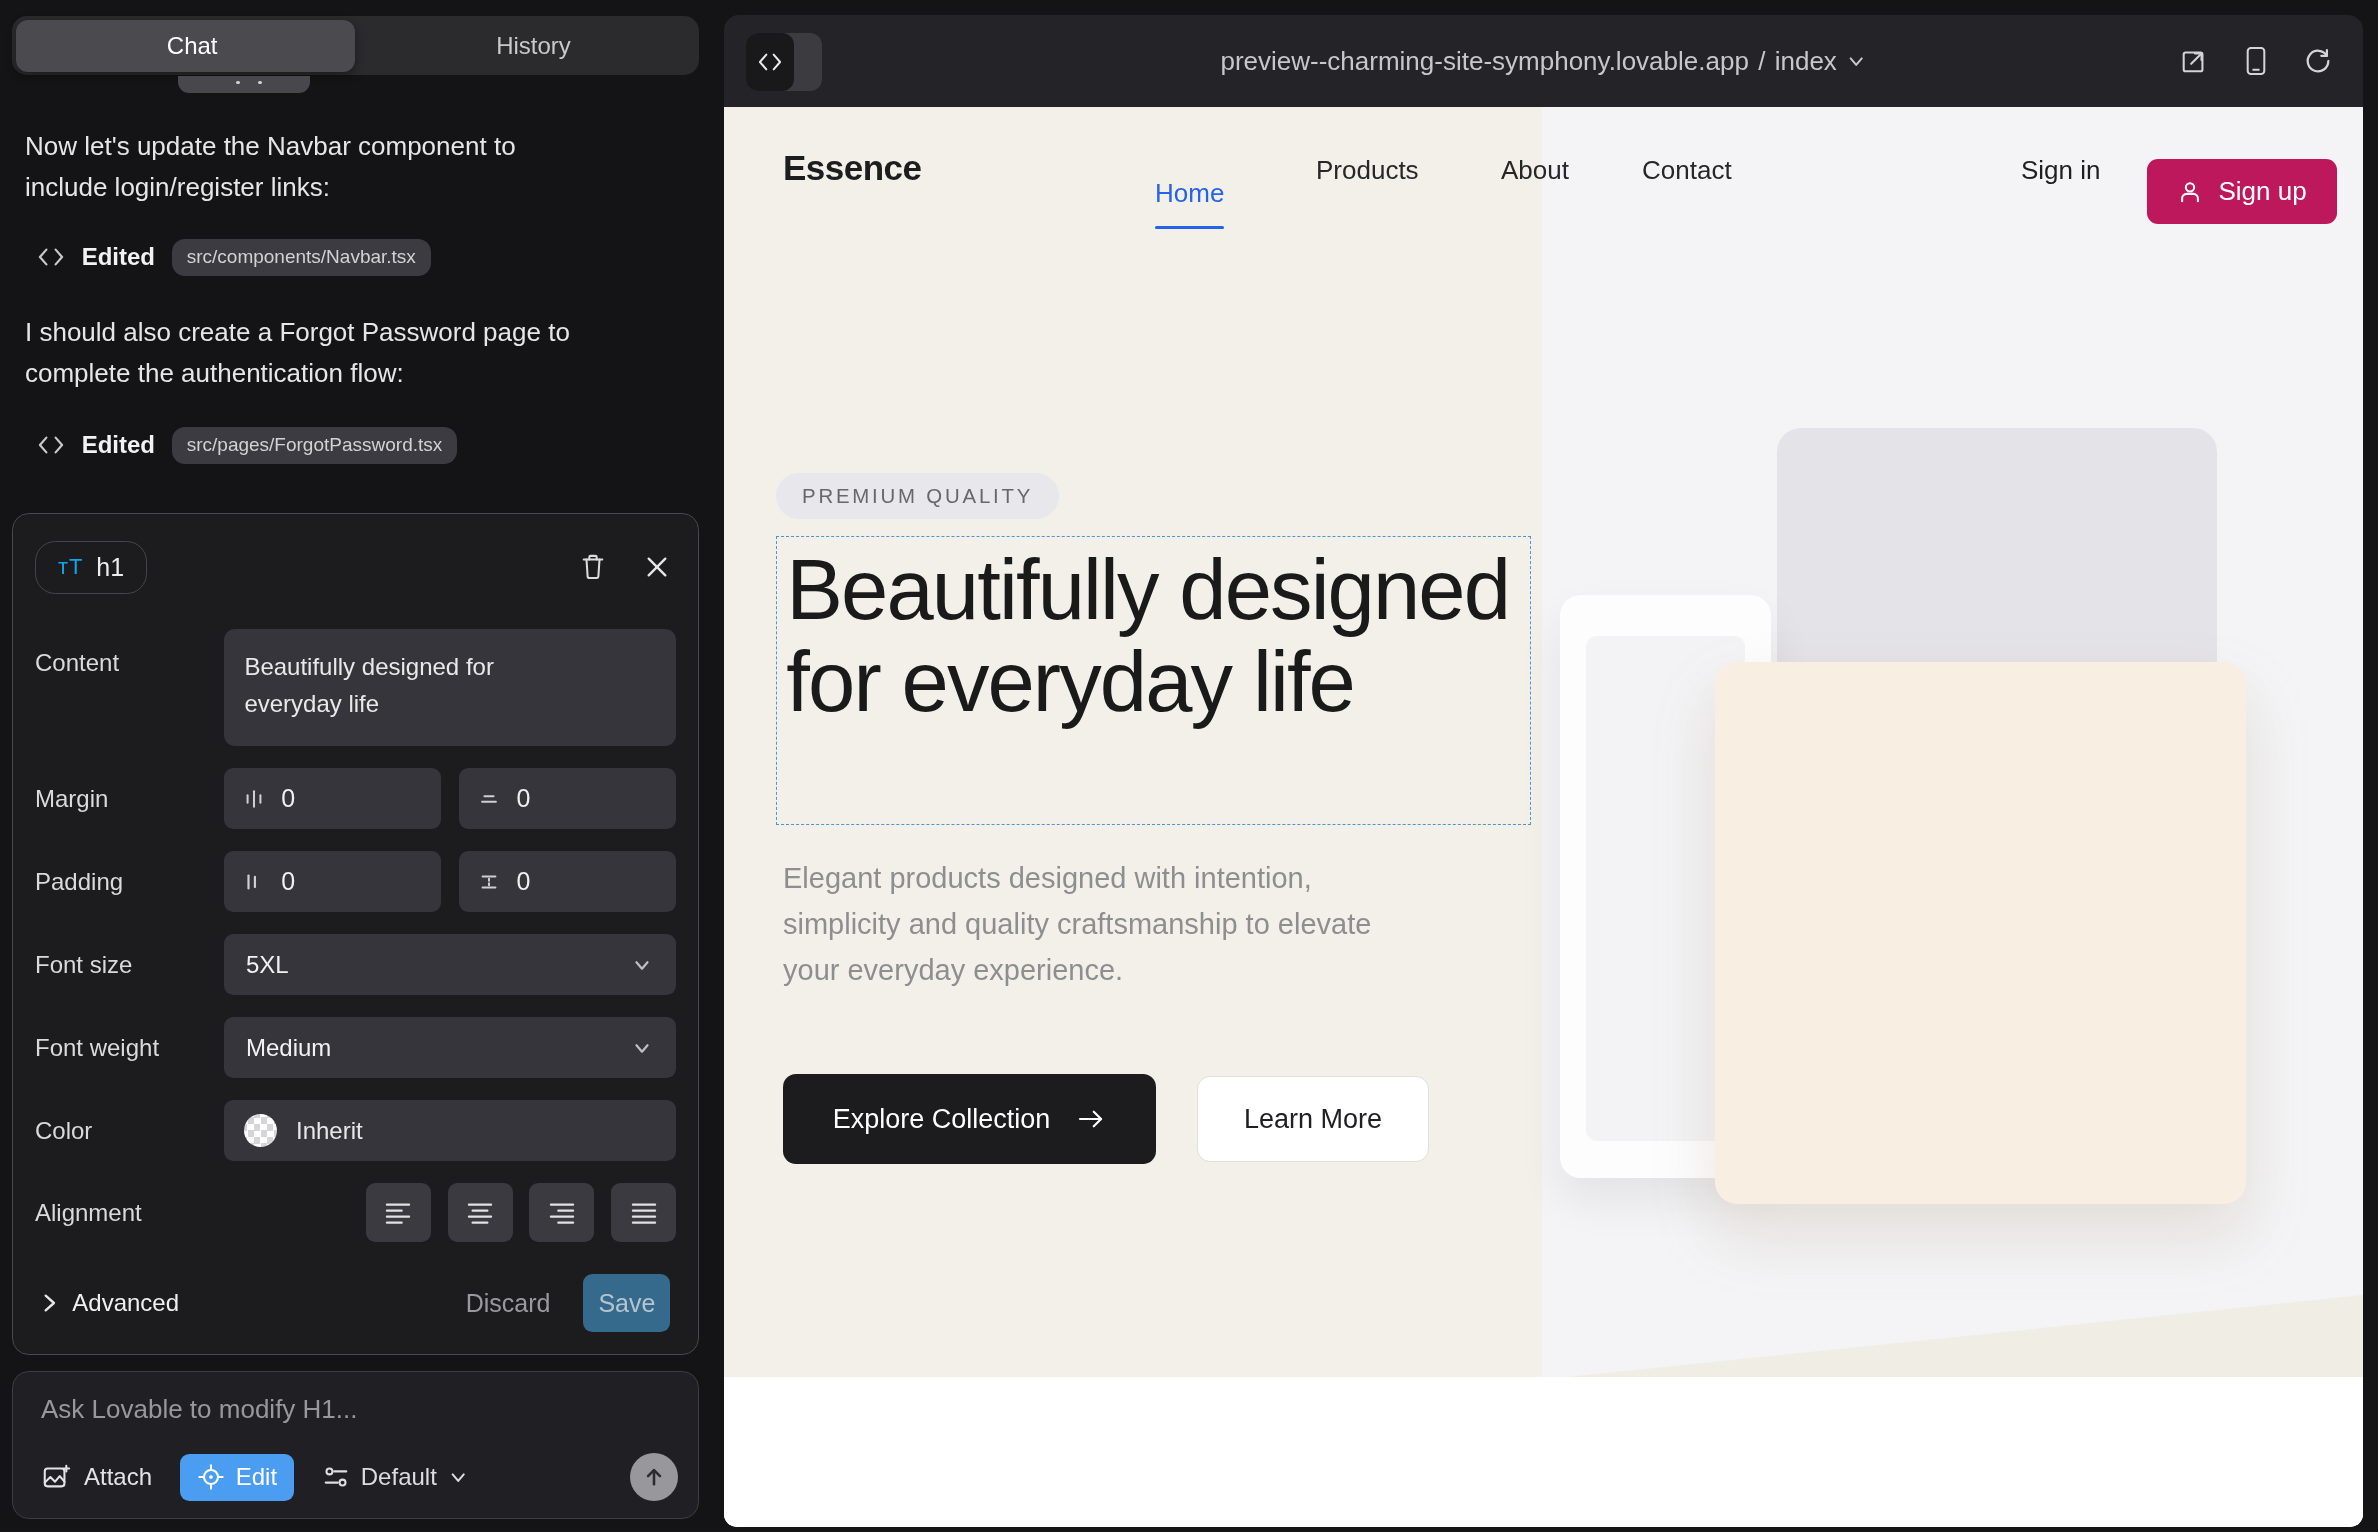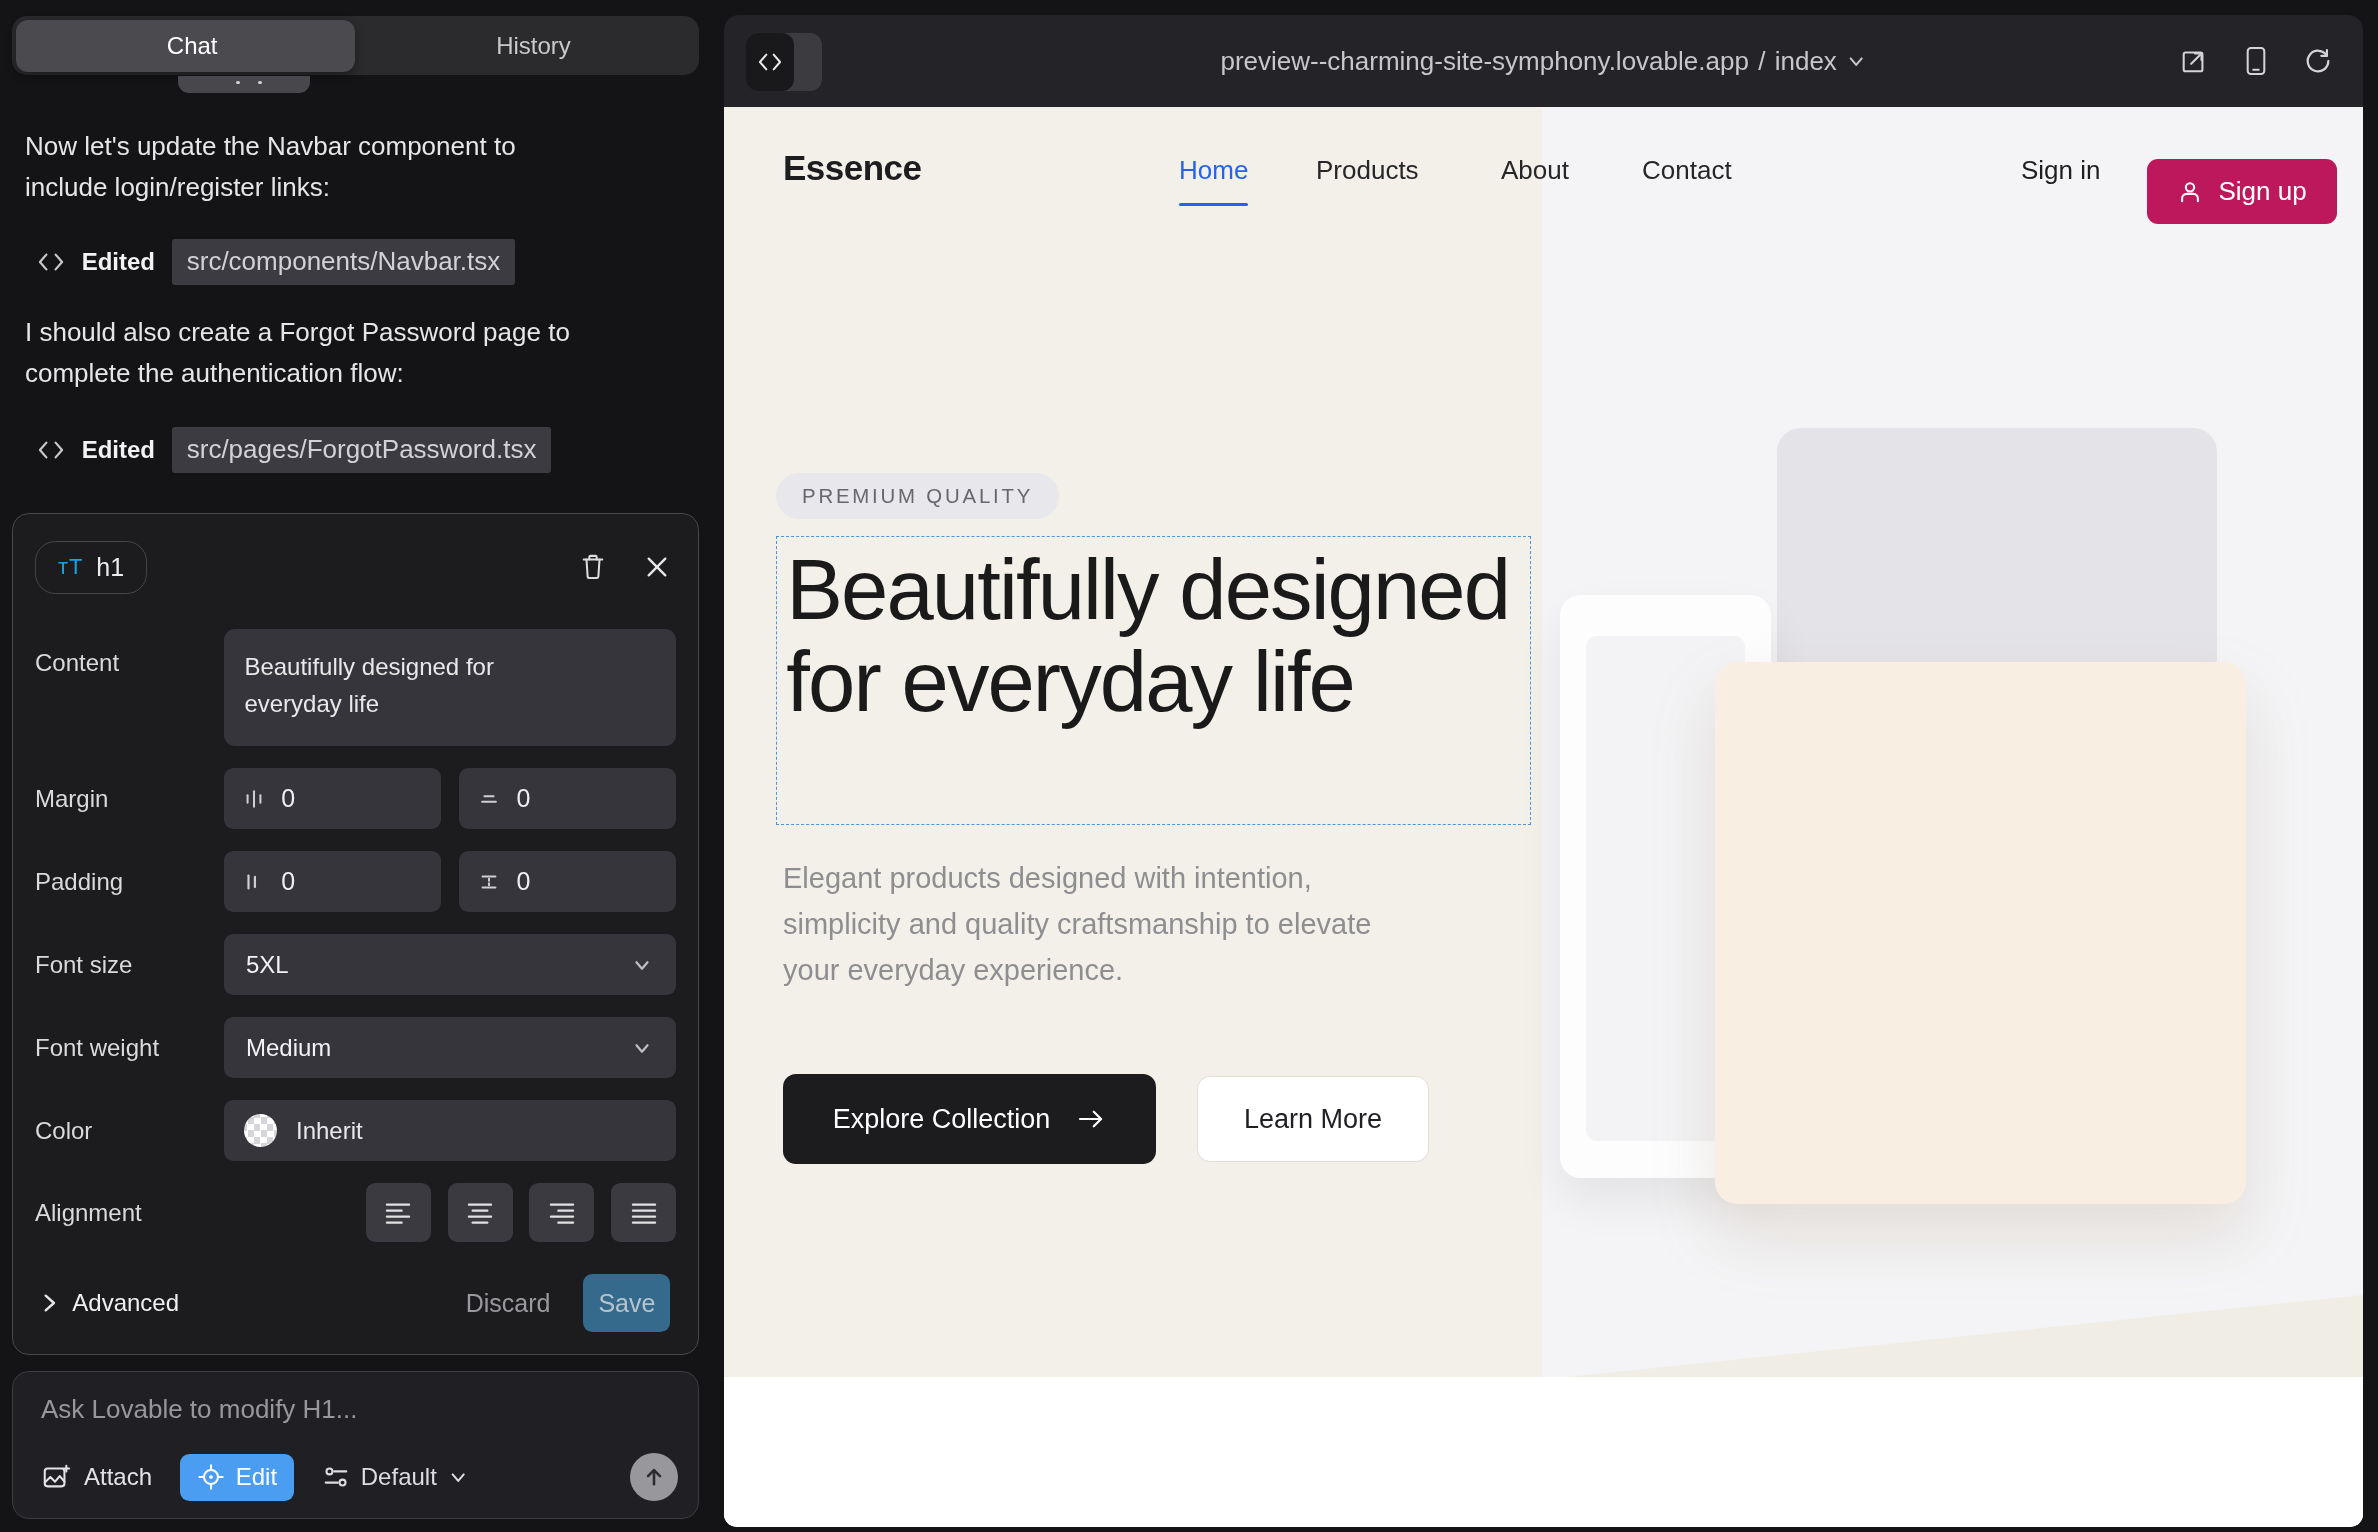--- a/index.html
+++ b/index.html
@@ -23,21 +23,21 @@
   .pill-fragment i { position:absolute; top:4.6px; width:3.7px; height:3.7px; border-radius:50%; background:#cfcfd3; }
   .pill-fragment i:first-child { left:58px; } .pill-fragment i:last-child { left:80px; }
 
   .msg { position:absolute; left:25px; width:566px; font-size:26px; line-height:41px; color:#e6e6e8; }
   .msg-1 { top:126px; } .msg-2 { top:312px; }
 
   .edited-row { position:absolute; left:37px; display:flex; align-items:center; gap:16.7px; }
   .edited-1 { top:239px; } .edited-2 { top:427px; }
   .edited-row .code-icon { color:#c9c9cc; display:flex; }
   .edited-label { font-size:24px; font-weight:bold; color:#f2f2f4; }
-  .file-chip { background:#3b3b41; border-radius:3px; padding:7.4px 15px; font-size:26px; color:#d2d2d6; }
+  .file-chip { background:#3b3b41; border-radius:13px; padding:7.4px 15px; font-size:19px; color:#d2d2d6; }
 
   
   .editor { position:absolute; left:12px; top:513px; width:687px; height:842px;
             background:#1c1c1f; border:0.9px solid #48484d; border-radius:16.7px; padding:24px 22px; }
   .editor-head { display:flex; align-items:center; height:58px; }
   .el-pill { display:flex; align-items:center; gap:13px; border:0.9px solid #45454a;
              border-radius:20.4px; padding:11px 22px; color:#ececee; }
   .el-pill .tt { font-size:22px; color:#0ea5e9; letter-spacing:0.9px; }
   .el-pill .tag { font-size:25px; }
   .head-icons { margin-left:auto; display:flex; align-items:center; gap:39px; padding-right:7.4px; }
@@ -109,21 +109,21 @@
   .card-cream { position:absolute; left:173px; top:555px; width:531px; height:542px;
                 border-radius:22px; background:#f8eee2; box-shadow:0 32px 65px rgba(150,120,90,.18); }
   .wedge { position:absolute; left:25px; top:1188px; width:796px; height:82px;
            background:#f0ede4; clip-path:polygon(0 100%, 100% 0, 100% 100%); }
   .bottom-strip { position:absolute; left:0; top:1270px; width:1639px; height:150px; background:#ffffff; }
 
   .site-nav { position:absolute; left:0; top:0; width:1639px; height:135px; }
   .logo { position:absolute; left:59px; top:41px; font-size:35px; font-weight:bold;
           color:#1d1d1f; letter-spacing:-0.5px; }
   .nav-link { position:absolute; top:48px; font-size:26px; color:#27272a; }
-  .nav-home { left:455px; } .nav-products { left:592px; } .nav-about { left:777px; } .nav-contact { left:918px; }
+  .nav-home { left:431px;margin-top:23px; } .nav-products { left:592px; } .nav-about { left:777px; } .nav-contact { left:918px; }
   .nav-home .underline { position:absolute; left:0; right:0; bottom:-20.4px; height:3.7px; border-radius:1.9px; }
   .signin { position:absolute; left:1297px; top:48px; font-size:26px; color:#1f1f22; }
   .signup-btn { position:absolute; left:1423px; top:52px; width:190px; height:65px; border-radius:11px;
                 display:flex; align-items:center; justify-content:center; gap:15px;
                 color:#ffffff; font-size:26px; }
 
   .badge { position:absolute; left:52px; top:366px; height:46px; padding:0 26px;
            background:#e8e7eb; border-radius:927px; display:flex; align-items:center;
            font-size:20.4px; letter-spacing:2.8px; color:#67676d; }
   .selection-box { position:absolute; left:52px; top:429px; width:755px; height:289px;

